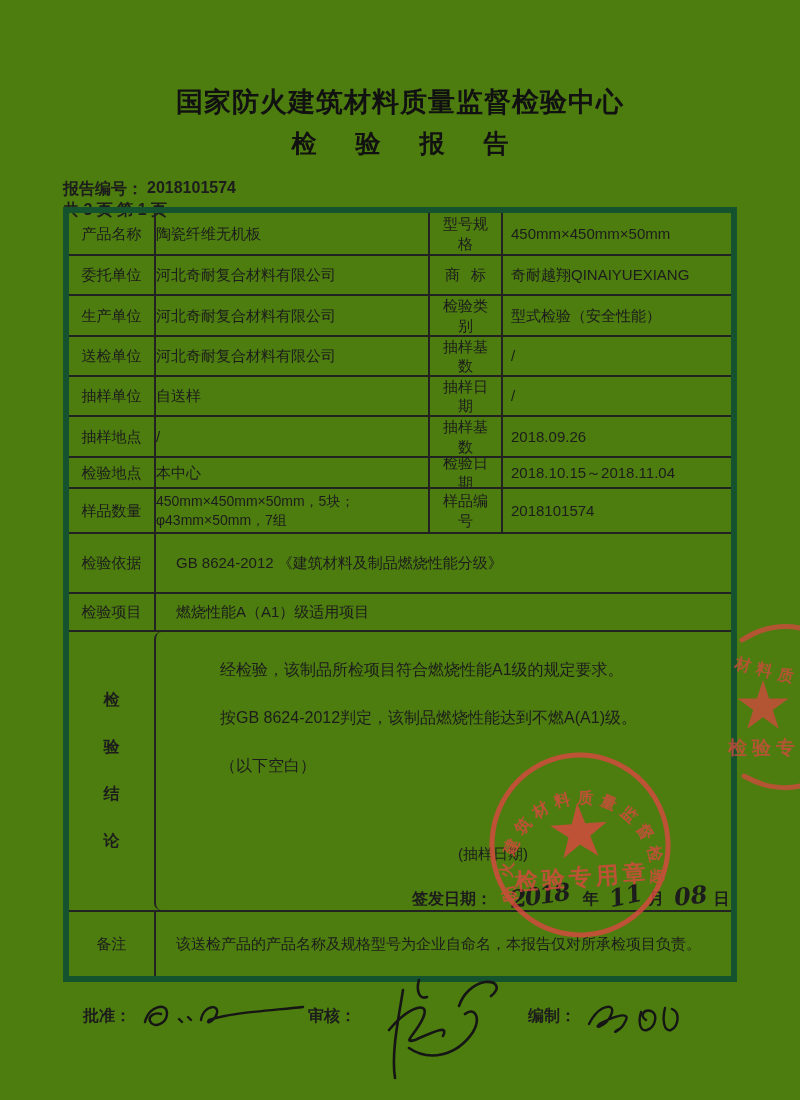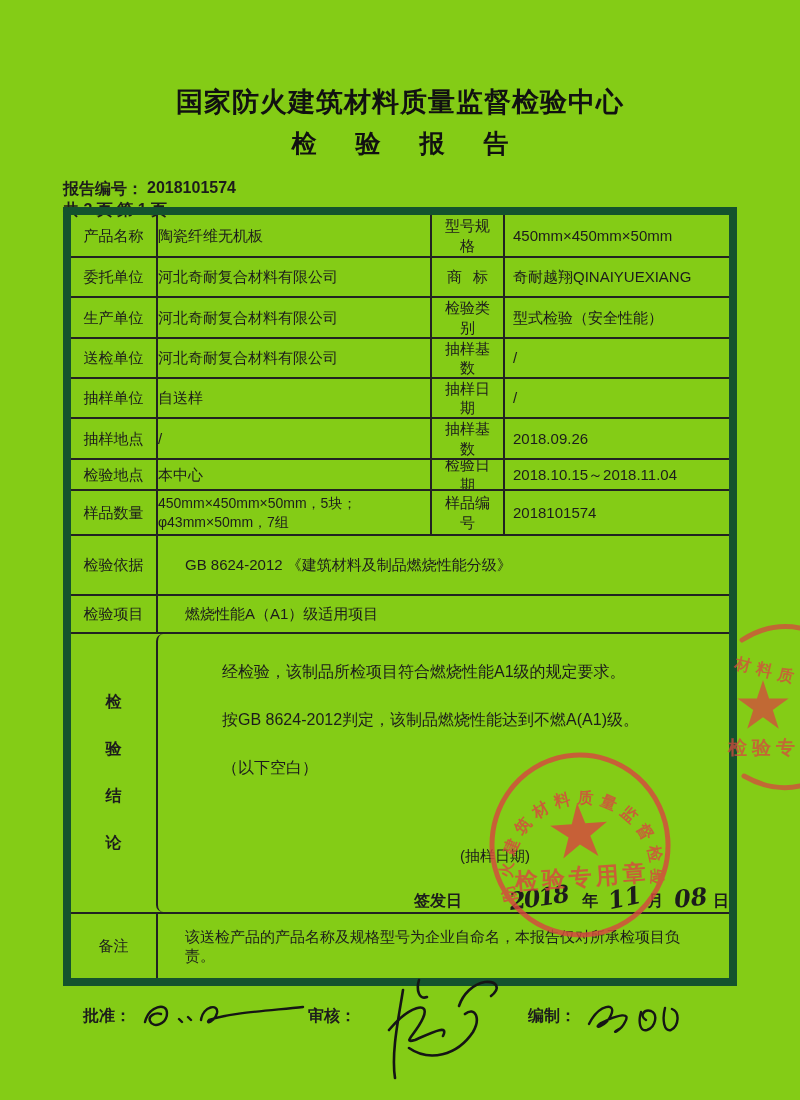--- a/index.html
+++ b/index.html
@@ -1,43 +1,43 @@
 <!DOCTYPE html>
 <html><head>
 <meta charset="utf-8">
 <style>
   * { margin:0; padding:0; box-sizing:border-box; }
   html,body { width:800px; height:1100px; overflow:hidden; }
   body {
     font-family:"Liberation Sans","DejaVu Sans",sans-serif;
     background:#ffffff; color:#1c1c1c; position:relative;
   }
-  .page { position:absolute; inset:0; background:#84cc16; }
+  .page { position:absolute; inset:0; background:#4d7c0f; }
 
   .org-title { position:absolute; top:84px; left:0; width:100%; text-align:center;
     font-size:27px; font-weight:bold; letter-spacing:1px; color:#111; }
   .report-title { position:absolute; top:127px; left:0; width:100%; text-align:center;
     font-size:25px; font-weight:bold; letter-spacing:16px; text-indent:16px; color:#111; }
 
   .report-line { position:absolute; top:179px; left:63px; width:674px;
     display:flex; justify-content:space-between; font-size:16px; font-weight:bold;flex-direction:column; }
   .report-no-wrap { display:flex; gap:4px; }
 
   .tbl { position:absolute; top:207px; left:63px; width:674px;
-    border:8px solid #14532d; }
+    border:6px solid #14532d; }
   .row { display:flex; border-top:2px solid #222; align-items:stretch; }
   .row:first-child { border-top:none; }
   .cell { border-left:2px solid #222; display:flex; align-items:center;
     font-size:15px; line-height:1.3; overflow:hidden; }
   .cell:first-child { border-left:none; }
   .lab { width:85px; justify-content:center; text-align:center; flex:none; }
   .lab2 { width:73px; justify-content:center; text-align:center; flex:none; padding:0 6px; }
   .val1 { width:274px; padding:2px 0; flex:none; }
   .val2 { flex:1; padding:2px 8px; }
-  .valw { flex:1; padding:2px 27px; }
+  .valw { flex:1; padding:2px 20px; }
   .spread { display:block; width:100%; padding:0 9px; text-align:justify; text-align-last:justify; }
   .h41{height:41px}.h40{height:40px}.h31{height:31px}.h45{height:45px}
   .h60{height:60px}.h38{height:38px}.h280{height:280px}.h66{height:66px}
 
   .concl-lab { flex-direction:column; justify-content:center; gap:26px;
     font-size:16px; font-weight:bold; }
   .concl-val { position:relative; display:block; padding:28px 12px 0 64px; font-size:16px;border-radius:7px; }
   .concl-val p { margin-bottom:27px; }
   .seal-note { position:absolute; left:302px; top:212px; font-size:15px; }
   .issue-line { position:absolute; left:256px; top:248px; font-size:16px; font-weight:bold;

